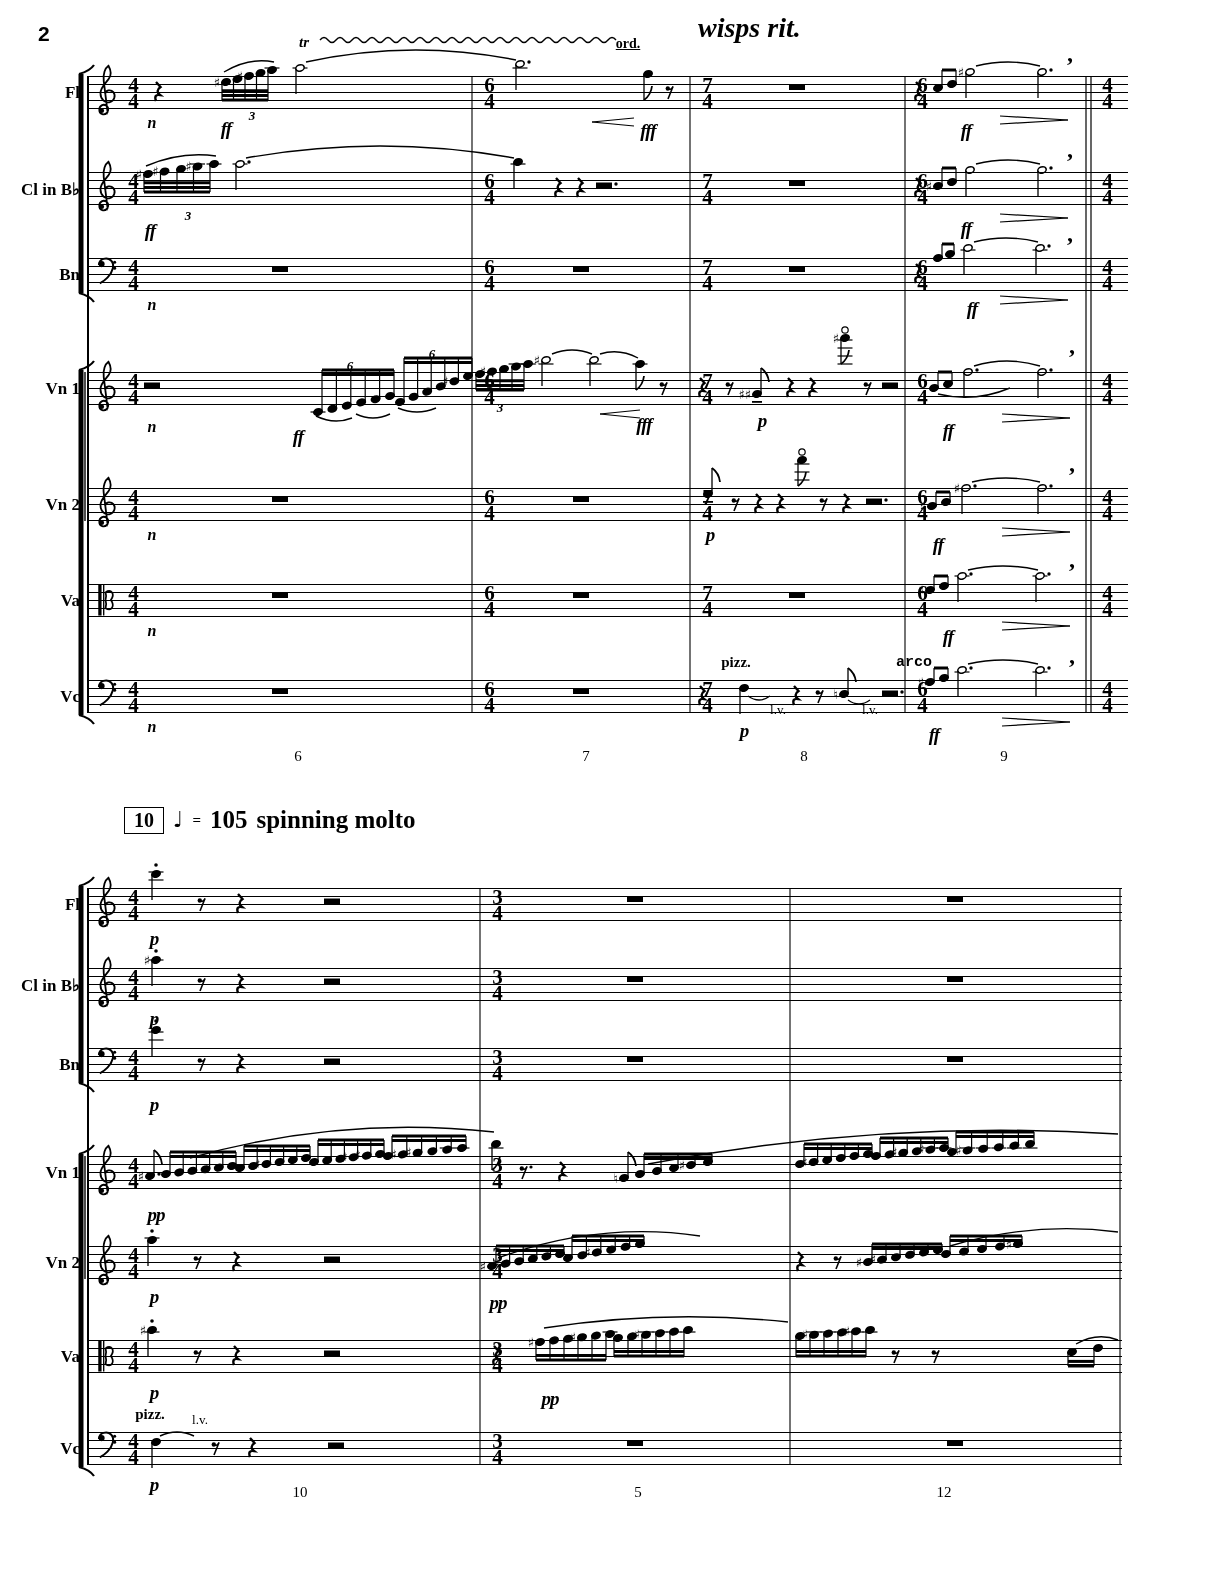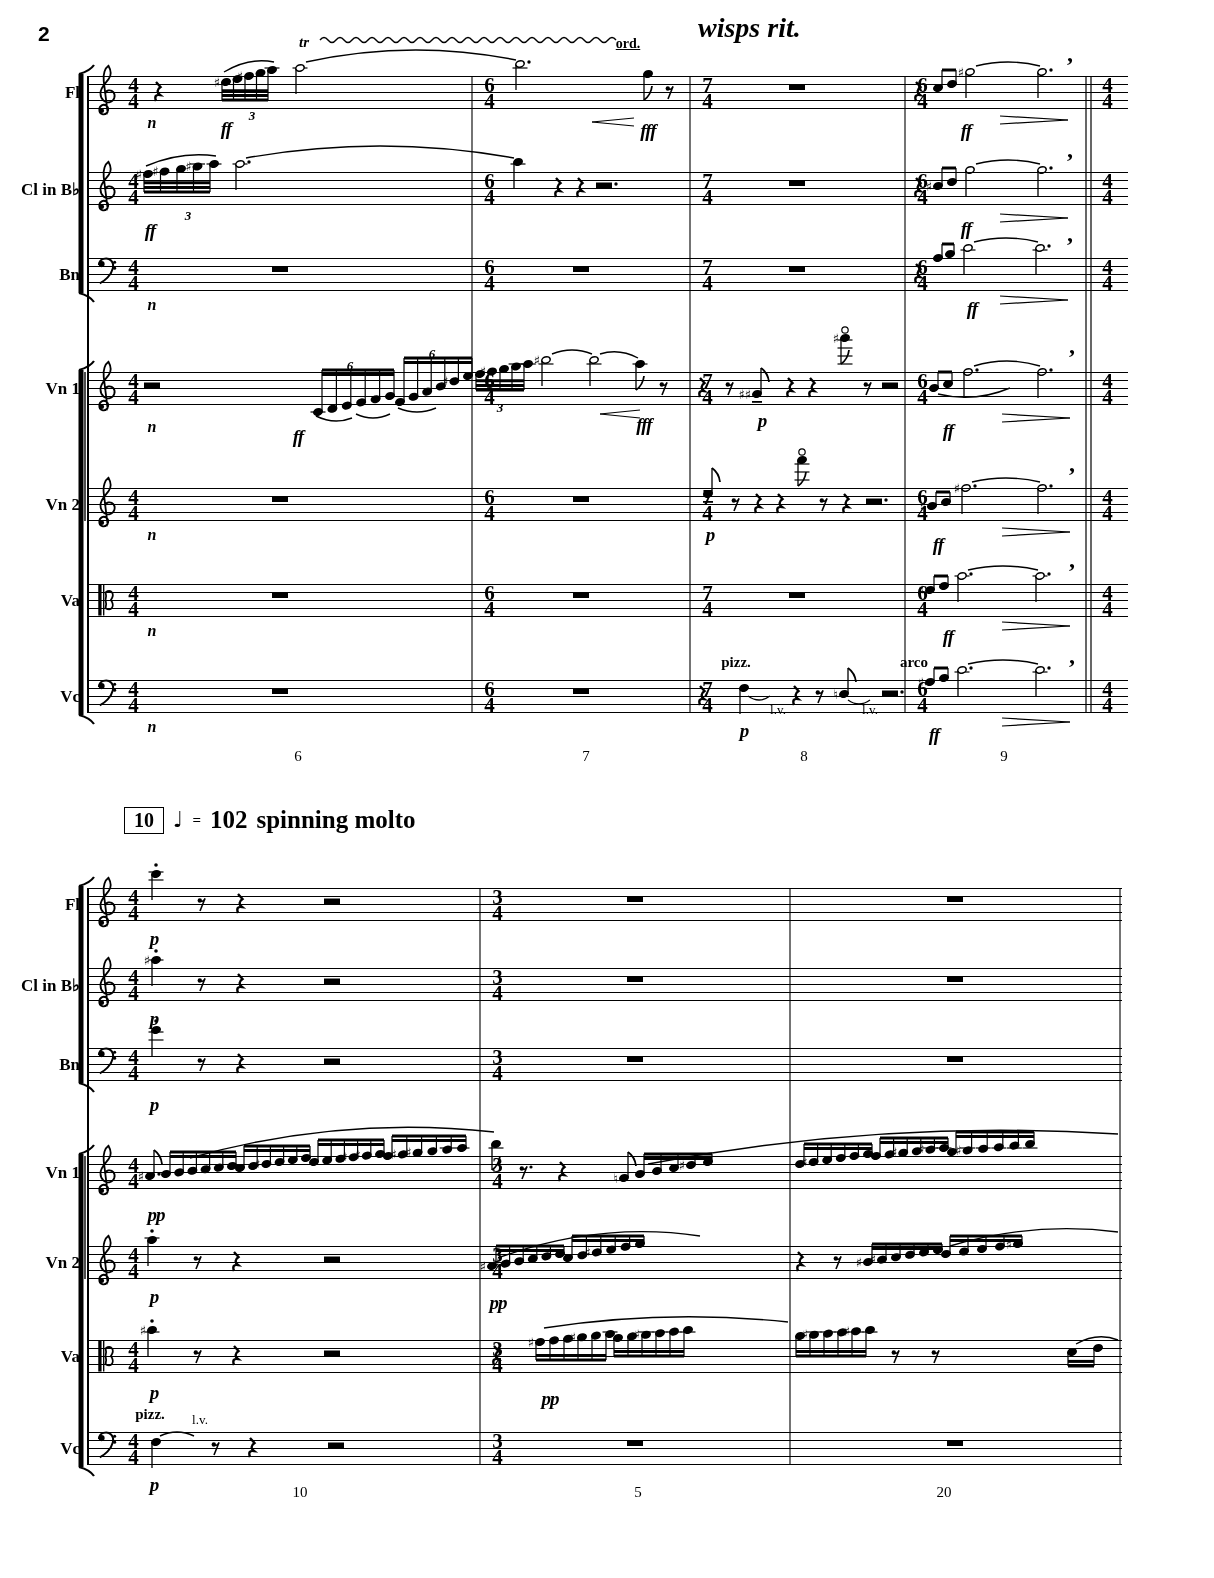--- a/index.html
+++ b/index.html
@@ -728,21 +728,21 @@
       <path d="M79 1154 Q90 1151 94 1145" stroke="#000" stroke-width="2.2" fill="none"></path>
       <path d="M79 1467 Q90 1470 94 1476" stroke="#000" stroke-width="2.2" fill="none"></path>
       <line x1="85" y1="1156" x2="85" y2="1279" stroke="#000" stroke-width="1.4"></line>
     </svg>
   <div id="page-number">2</div>
   <div id="molto-rit">wisps rit.</div>
   <div id="tempo-heading">
     <span id="rehearsal-box">10</span>
     <span id="beat-note">♩</span>
     <span id="beat-eq">=</span>
-    <span id="beat-bpm">102</span>
+    <span id="beat-bpm">105</span>
     <span id="tempo-label">spinning molto</span>
   </div>
   <div id="systems-root">
       <div class="staff" style="left: 88px; top: 76px; position: absolute; width: 1040px;"></div>
       <div class="ilabel" style="left: 8px; top: 83px; position: absolute;">Fl</div>
       <svg viewBox="0 0 24 64" width="24" height="58" style="position: absolute; left: 95px; top: 63px;">
         <path d="M13 54 C9 59 3.5 56.5 3.5 51.5 C3.5 47 8 44.8 11 47 C13.4 48.8 13.8 51.6 12.6 54 L8.4 20 C7.4 12 10 5.5 13.6 3 C16.4 8 16.8 13.4 14 17.4 C10 23 4.8 26.6 4.8 33.4 C4.8 40.4 10.2 44.4 15.2 43.2 C20 42 22 36 19 32.2 C16.2 28.8 10.4 29.8 9.8 34.6" stroke="#000" stroke-width="2" fill="none"></path>
         <circle cx="6.2" cy="52.6" r="2.6" fill="#000"></circle>
       </svg>
       <div class="tsig" style="left: 122px; top: 77px; position: absolute;">
@@ -955,21 +955,21 @@
       </div>
       <div class="tsig" style="left: 1096px; top: 681px; position: absolute;">
         <div>4</div>
         <div>4</div>
       </div>
       <div class="mark mk-n" style="left: 152px; top: 718px; position: absolute;">n</div>
       <div class="mark mk-tech" style="left: 736px; top: 654px; position: absolute;">pizz.</div>
       <div class="mark mk-dyn" style="left: 744px; top: 720px; position: absolute;">p</div>
       <div class="mark mk-lv" style="left: 778px; top: 702px; position: absolute;">l.v.</div>
       <div class="mark mk-lv" style="left: 870px; top: 702px; position: absolute;">l.v.</div>
-      <div class="mark mk-tech" style="left: 914px; top: 654px; position: absolute;">arco</div>
+      <div class="mark mk-tech" style="left: 914px; top: 654px; position: absolute; font-family: Liberation Mono, monospace;">arco</div>
       <div class="mark mk-dyn" style="left: 934px; top: 724px; position: absolute;">ff</div>
       <div class="mark mk-comma" style="left: 1072px; top: 642px; position: absolute;">,</div>
       <div class="mnum" style="left: 298px; top: 748px; position: absolute;">6</div>
       <div class="mnum" style="left: 586px; top: 748px; position: absolute;">7</div>
       <div class="mnum" style="left: 804px; top: 748px; position: absolute;">8</div>
       <div class="mnum" style="left: 1004px; top: 748px; position: absolute;">9</div>
       <div class="staff" style="left: 88px; top: 888px; position: absolute; width: 1034px;"></div>
       <div class="ilabel" style="left: 8px; top: 895px; position: absolute;">Fl</div>
       <svg viewBox="0 0 24 64" width="24" height="58" style="position: absolute; left: 95px; top: 875px;">
         <path d="M13 54 C9 59 3.5 56.5 3.5 51.5 C3.5 47 8 44.8 11 47 C13.4 48.8 13.8 51.6 12.6 54 L8.4 20 C7.4 12 10 5.5 13.6 3 C16.4 8 16.8 13.4 14 17.4 C10 23 4.8 26.6 4.8 33.4 C4.8 40.4 10.2 44.4 15.2 43.2 C20 42 22 36 19 32.2 C16.2 28.8 10.4 29.8 9.8 34.6" stroke="#000" stroke-width="2" fill="none"></path>
@@ -1078,15 +1078,15 @@
       </div>
       <div class="tsig" style="left: 486px; top: 1433px; position: absolute;">
         <div>3</div>
         <div>4</div>
       </div>
       <div class="mark mk-tech" style="left: 150px; top: 1406px; position: absolute;">pizz.</div>
       <div class="mark mk-lv" style="left: 200px; top: 1412px; position: absolute;">l.v.</div>
       <div class="mark mk-dyn" style="left: 154px; top: 1474px; position: absolute;">p</div>
       <div class="mnum" style="left: 300px; top: 1484px; position: absolute;">10</div>
       <div class="mnum" style="left: 638px; top: 1484px; position: absolute;">5</div>
-      <div class="mnum" style="left: 944px; top: 1484px; position: absolute;">20</div>
+      <div class="mnum" style="left: 944px; top: 1484px; position: absolute;">12</div>
     </div>
 </div>
 
 </body></html>

